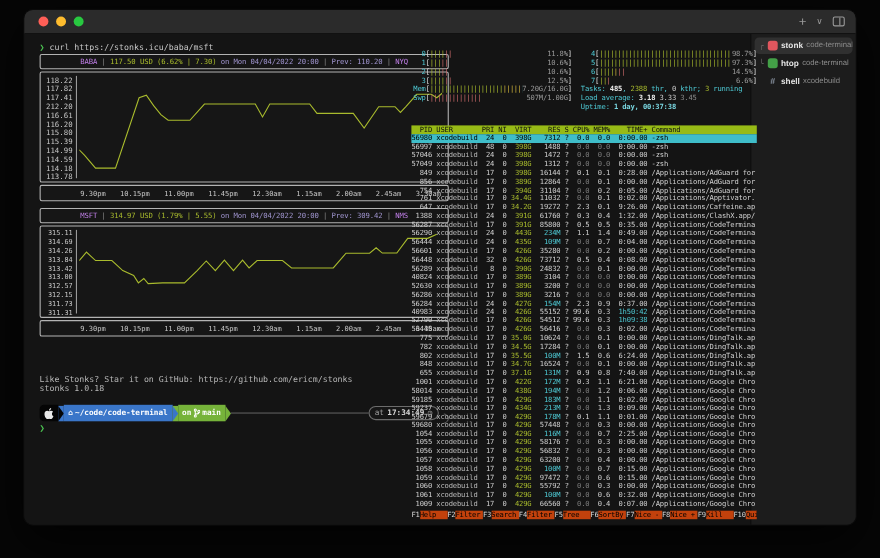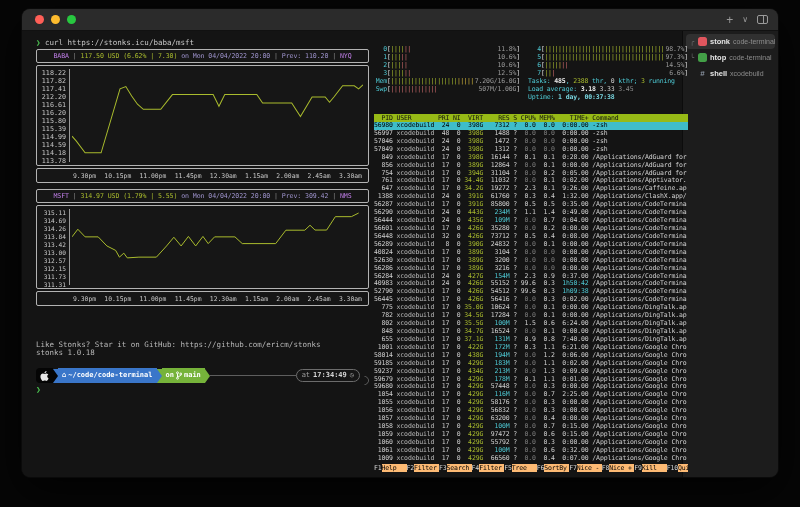--- a/index.html
+++ b/index.html
@@ -14,21 +14,21 @@
     color:#9a9a9a;font:11px "Liberation Sans",sans-serif}
   .plusico{font-size:12px;line-height:10px}
   .chevico{font-size:8px}
   .splitico{width:11px;height:9px;border:1px solid #9a9a9a;border-radius:2px;position:relative}
   .splitico::after{content:"";position:absolute;left:60%;top:0;bottom:0;width:1px;background:#9a9a9a}
   .content{display:flex;height:446px}
   .term{flex:1;position:relative;background:#141414}
   .sidebar{width:96px;background:#1c1c1c;border-left:1px solid #0c0c0c;padding-top:2px}
 
   
-  .stonks{position:absolute;left:14px;top:8px;width:333px;color:#cfcfcf;font-size:7.5px;line-height:8px}
+  .stonks{position:absolute;left:14px;top:8px;width:372px;color:#cfcfcf;font-size:7.5px;line-height:8px}
   .cmdline{white-space:pre}
   .p{color:#4cc552;font-weight:bold}
   .cmdtext{color:#c8c8c8}
   .box{border:1px solid #b3b3b3;border-radius:2px;margin-top:2px;background:#161616}
   .titlebox{height:14px;display:flex;align-items:center;justify-content:center;white-space:pre;
     font-size:6.6px;letter-spacing:-.1px;overflow:hidden}
   .chartbox{display:flex;padding:3px 3px 3px 0;overflow:hidden}
   .ylabels{width:33px;flex:none;text-align:right;padding-right:3px;border-right:1px solid #9a9a9a;
     display:flex;flex-direction:column;justify-content:space-between;color:#c9c9c9}
   .plot{flex:1;padding:1px 2px}
@@ -76,21 +76,21 @@
   .sg-c{color:#4ec9d4}.sg-w{color:#d0d0d0}.sg-wb{color:#ececec;font-weight:bold}
   .sg-cb{color:#79d6e0;font-weight:bold}
   .hheader{margin-top:13px;background:#97ba16;color:#101010;white-space:pre;height:8px;overflow:hidden}
   .prow{white-space:pre;height:7.93px;line-height:7.93px;overflow:hidden}
   .prow.sel{background:#3fbdc9}
   .prow.sel span{color:#000 !important}
   .f-w{color:#d0d0d0}.f-user{color:#b9b9b9}.f-virt{color:#a9bb2d}.f-c{color:#4ec9d4}.f-dim{color:#7f7f7f}
   .fbar{display:flex;height:9px;align-items:center;margin-top:1px;overflow:hidden}
   .fk{display:flex;flex:none}
   .fk b{color:#dadada;font-weight:normal;white-space:pre}
-  .fk i{font-style:normal;background:#fdba74;color:#000;display:inline-block;width:25px;
+  .fk i{font-style:normal;background:#c2410c;color:#000;display:inline-block;width:25px;
     overflow:hidden;white-space:pre}
   .fk:last-child i{width:32px}
 
   
   .tab{display:flex;align-items:center;gap:3px;height:15px;padding:0 4px;margin:1px 3px;border-radius:4px;
     font-family:"Liberation Sans",sans-serif;font-size:7.5px;color:#e6e6e6;white-space:nowrap;overflow:hidden}
   .tab.active{background:#303030}
   .tab .ttl{font-weight:bold}
   .tab .sub{font-weight:normal;color:#8d8d8d;font-size:7px}
   .tree{color:#6e6e6e;font:7px "DejaVu Sans Mono",monospace;width:5px;flex:none}

